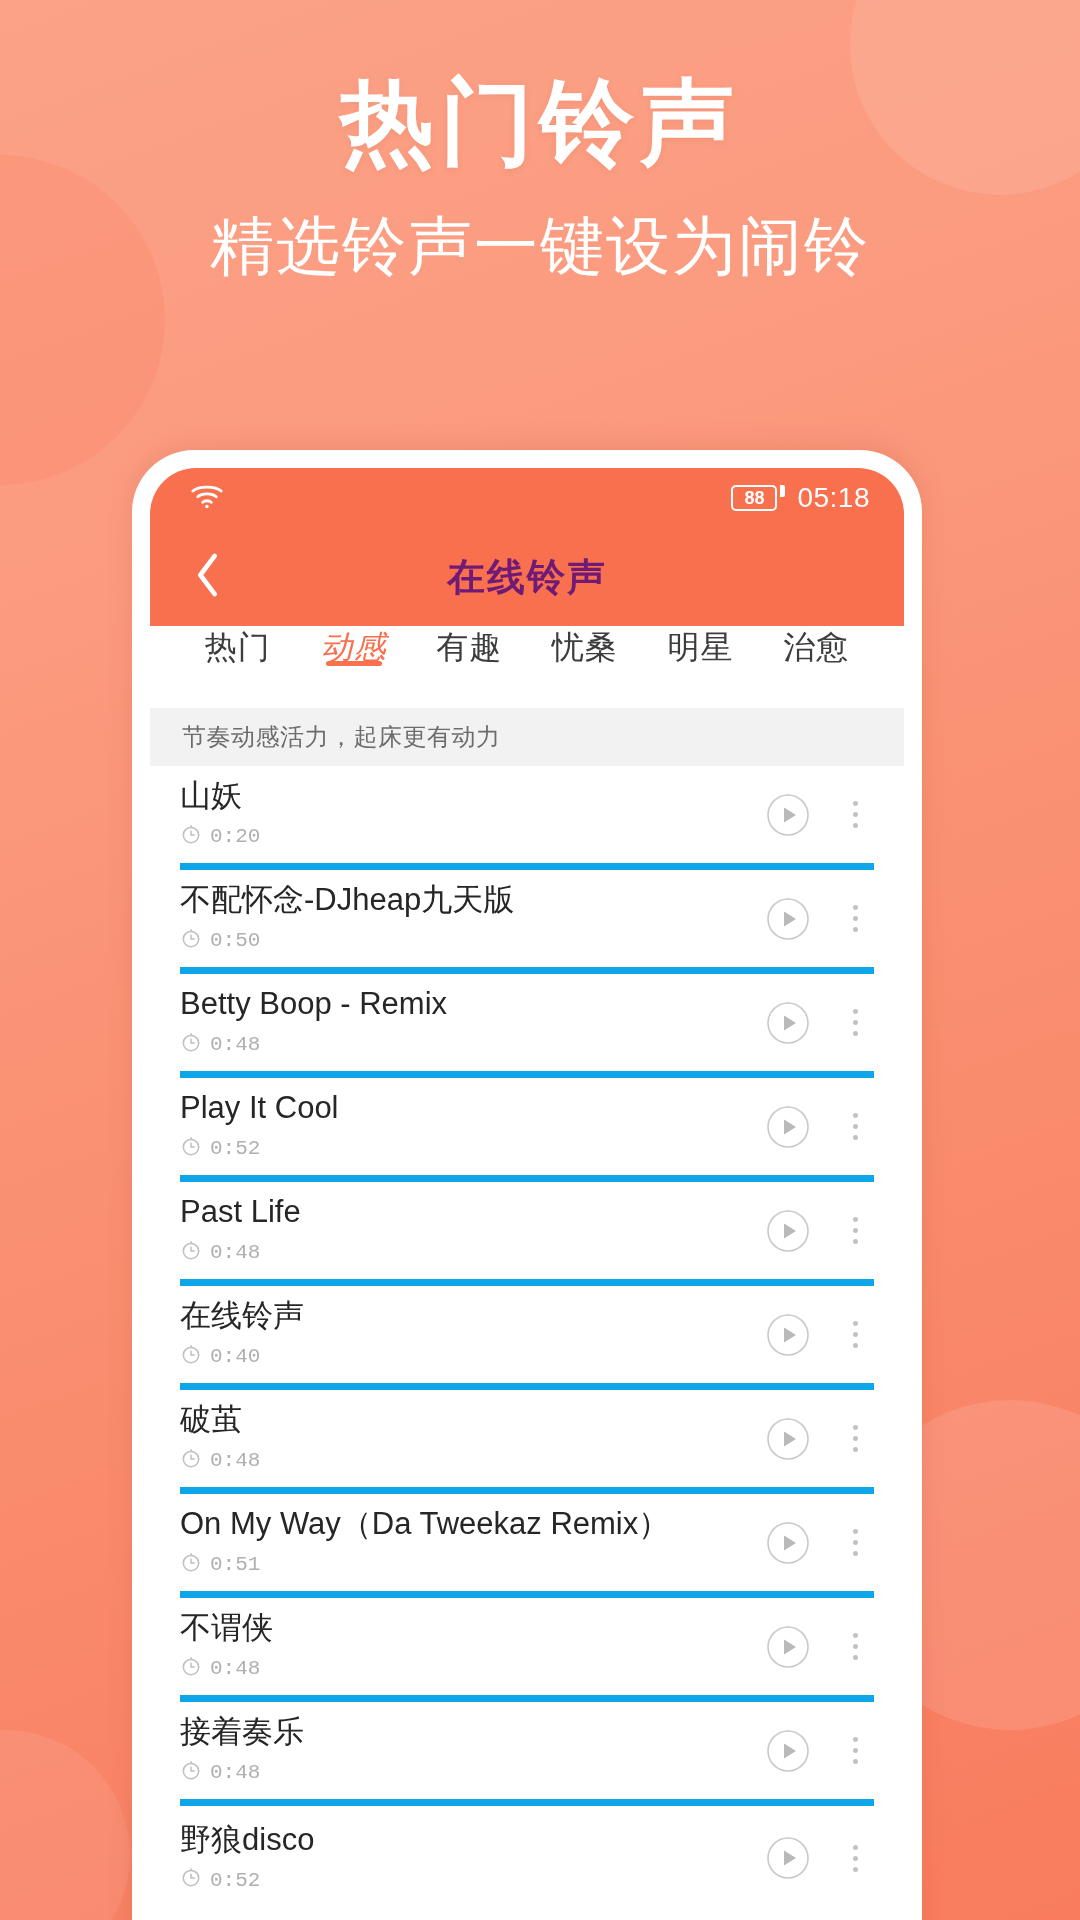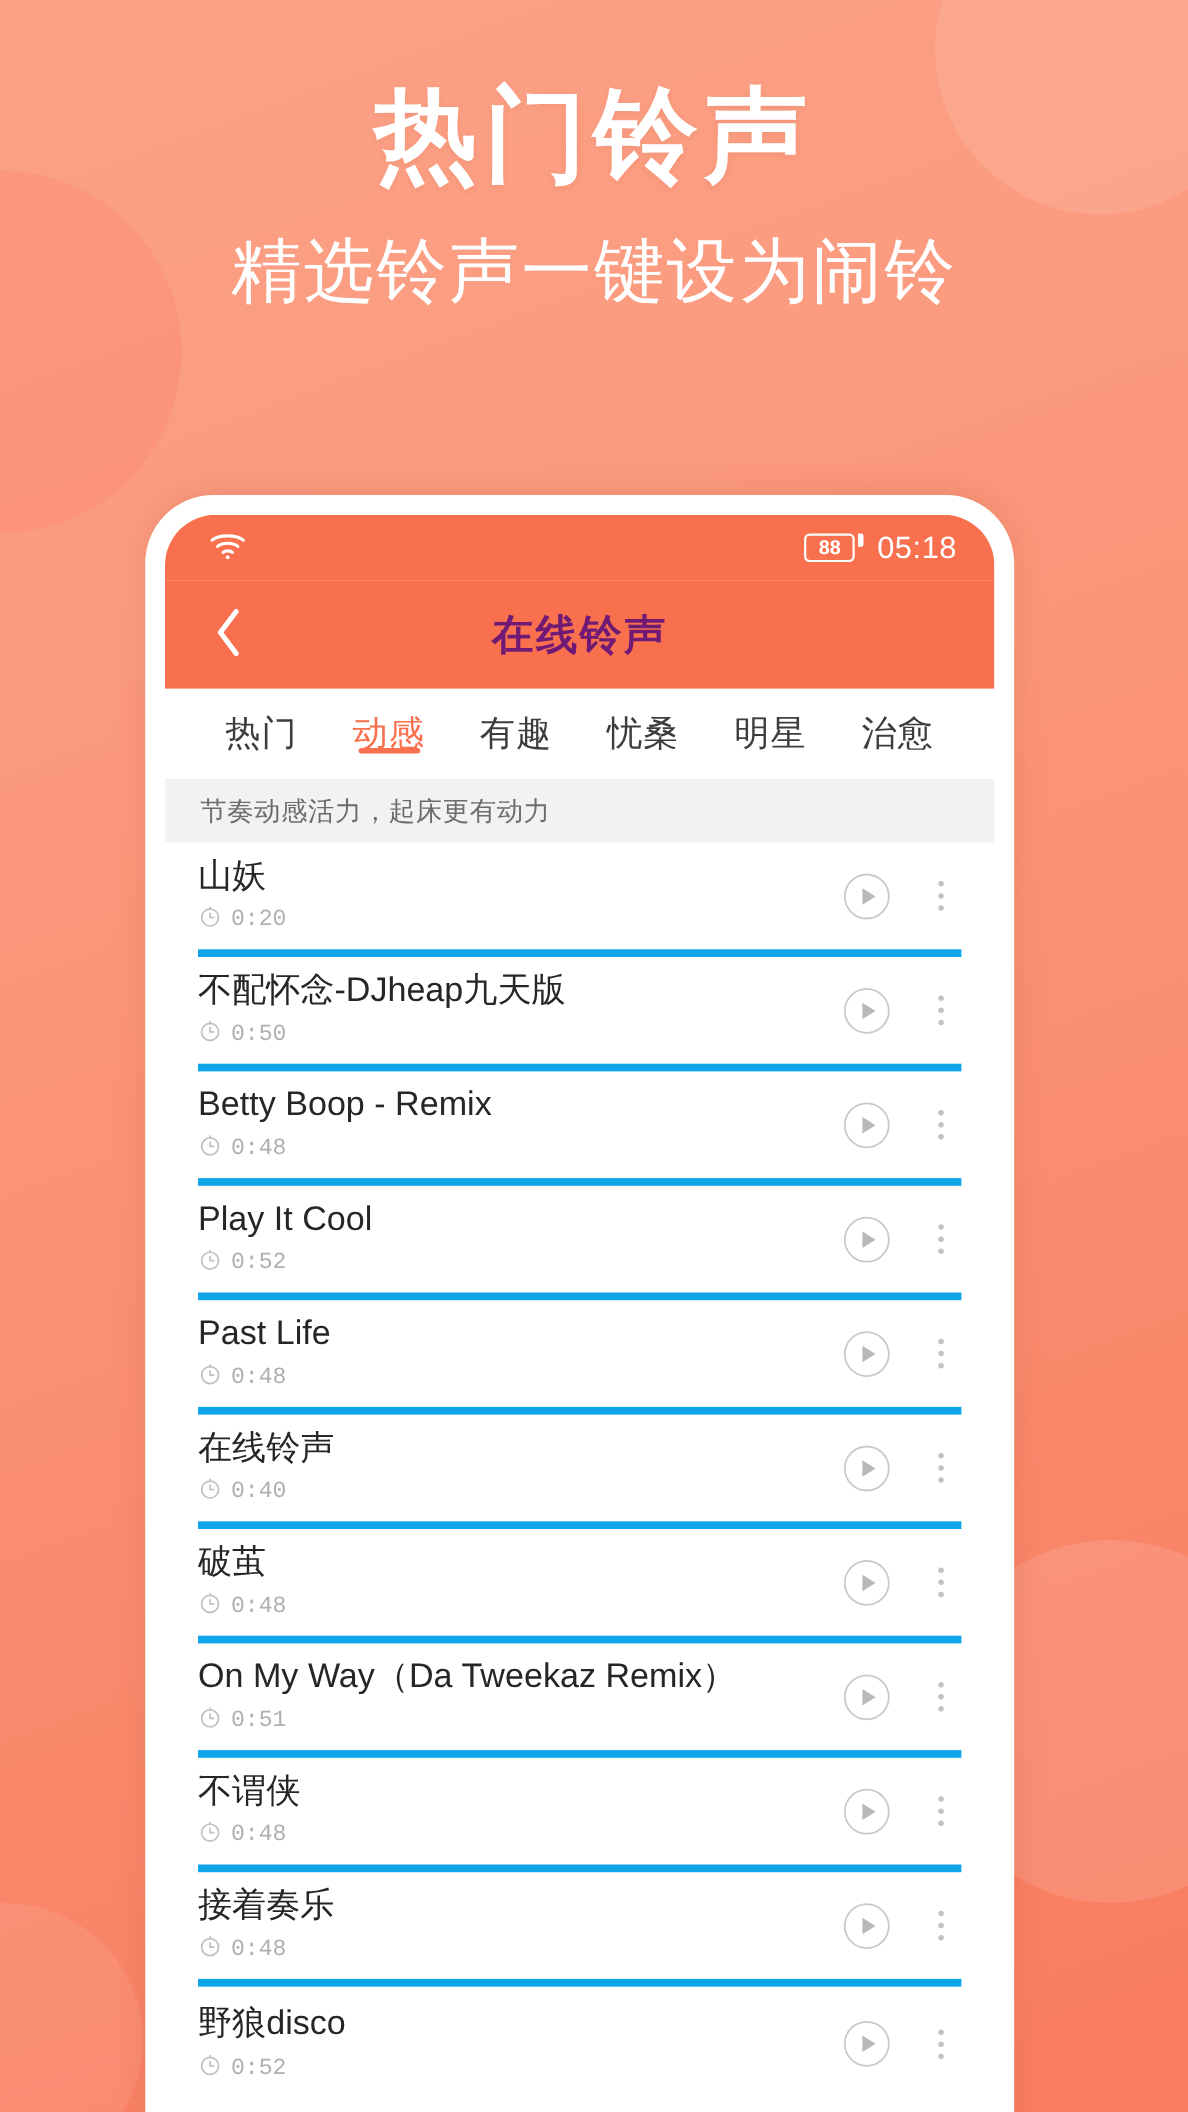--- a/index.html
+++ b/index.html
@@ -91,29 +91,29 @@
     width:56px; height:56px; display:flex; align-items:center; justify-content:center;
   }
   .appbar-title {
     width:100%; text-align:center;
     color:#701a75; font-size:38px; font-weight:700; letter-spacing:2px;
   }
 
   
   .tabs {
     flex:0 0 82px; background:#ffffff;
-    display:flex; align-items:center; justify-content:space-between;
+    display:flex; align-items:flex-start; justify-content:space-between;
     padding:0 30px;
   }
   .tab {
     flex:1 1 0; position:relative;
     display:flex; align-items:center; justify-content:center;
     font-size:32px; color:#3d3d3d; letter-spacing:1px;
   }
-  .tab.active { color:#f9704e; }
+  .tab.active { color:#f9704e;font-style:italic; }
   .tab.active::after {
     content:""; position:absolute; bottom:4px; left:50%; transform:translateX(-50%);
     width:56px; height:5px; border-radius:3px; background:#f9704e;
   }
 
   
   .banner {
     flex:0 0 58px; background:#f2f2f2;
     display:flex; align-items:center;
     padding-left:32px;

